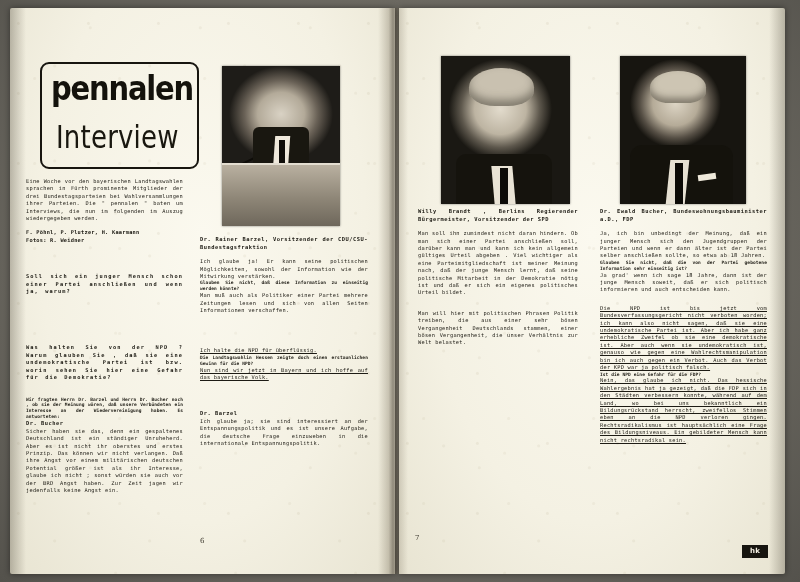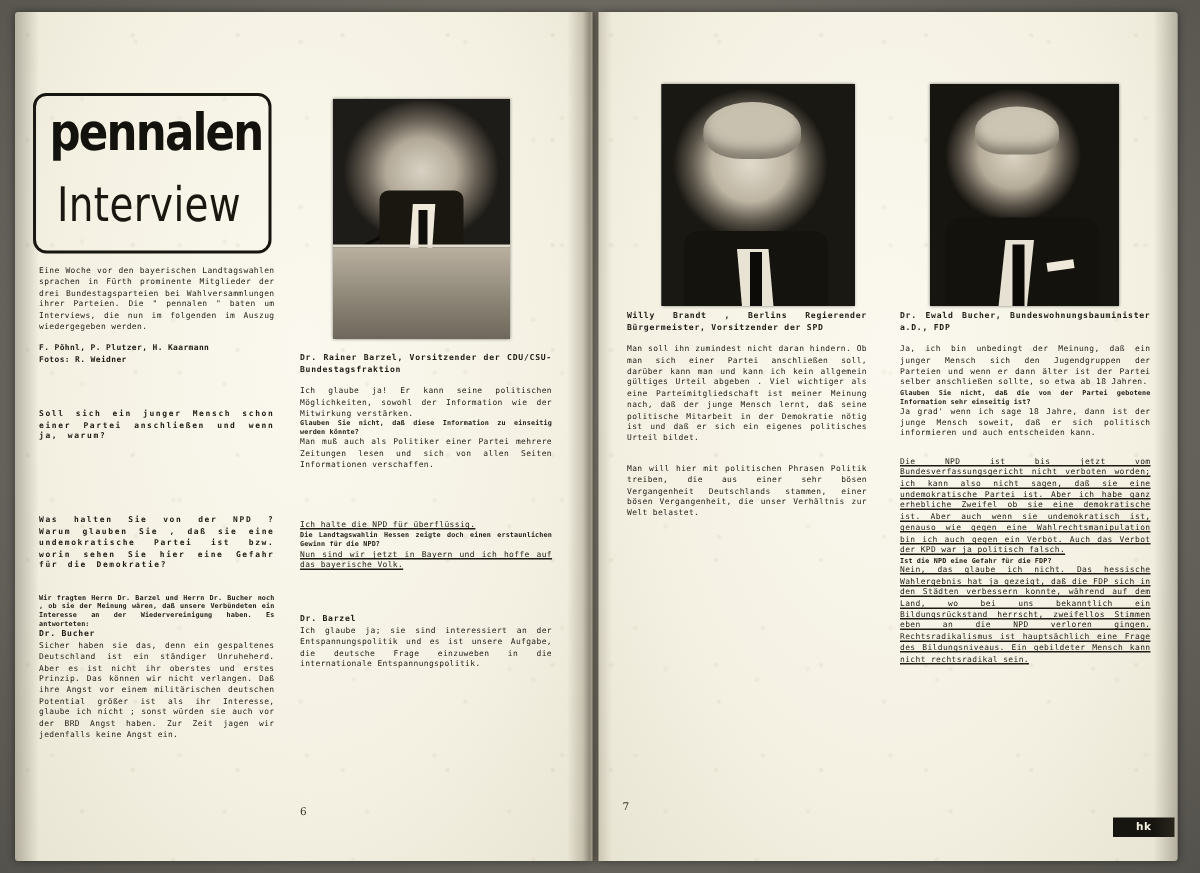--- a/index.html
+++ b/index.html
@@ -71,21 +71,21 @@
       radial-gradient(circle at 47% 61%, rgba(160,145,110,.30) 0 1px, transparent 2px),
       radial-gradient(circle at 73% 18%, rgba(160,145,110,.30) 0 1px, transparent 2px),
       radial-gradient(circle at 29% 83%, rgba(160,145,110,.28) 0 1px, transparent 2px),
       radial-gradient(circle at 88% 71%, rgba(160,145,110,.28) 0 1px, transparent 2px);
     background-size: 70px 70px, 95px 95px, 110px 110px, 85px 85px, 120px 120px;
   }
 
   
   .masthead {
     position: absolute;
-    left: 22px; top: 62px;
+    left: 40px; top: 62px;
     width: 155px; height: 103px;
     border: 2px solid #17150f;
     border-radius: 9px;
     background: transparent;
   }
   .masthead-1 {
     position: absolute; left: 9px; top: 4px;
     font-family: "DejaVu Sans", sans-serif;
     font-weight: 700;
     font-size: 29px;
@@ -251,21 +251,21 @@
     font-size: 7px;
     color: #3a362c;
   }
   #pageno-left  { left: 200px; top: 537px; }
   #pageno-right { left: 415px; top: 534px; }
 
   
   .hk-mark {
     position: absolute;
     left: 742px; top: 545px;
-    width: 41px; height: 13px;
+    width: 26px; height: 13px;
     background: #17150f;
     display: flex; align-items: center; justify-content: center;
   }
   .hk-mark span {
     font-family: "DejaVu Sans", sans-serif;
     font-size: 7px;
     font-weight: 700;
     color: #f3efe2;
     letter-spacing: .3px;
     line-height: 1;

